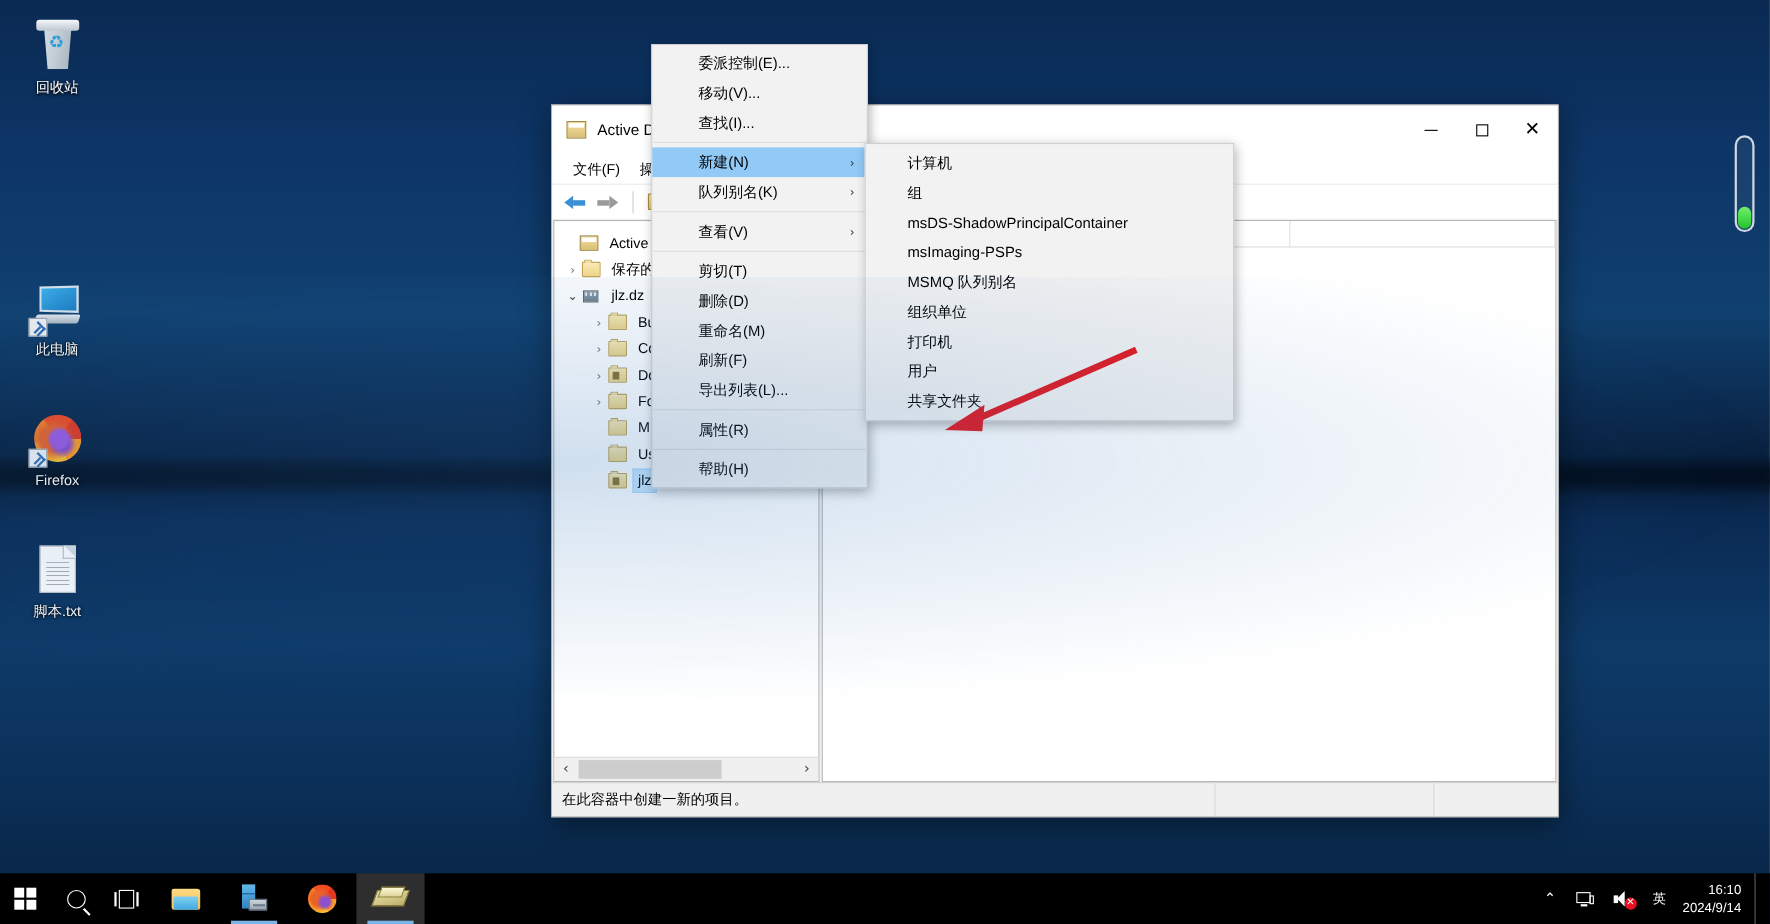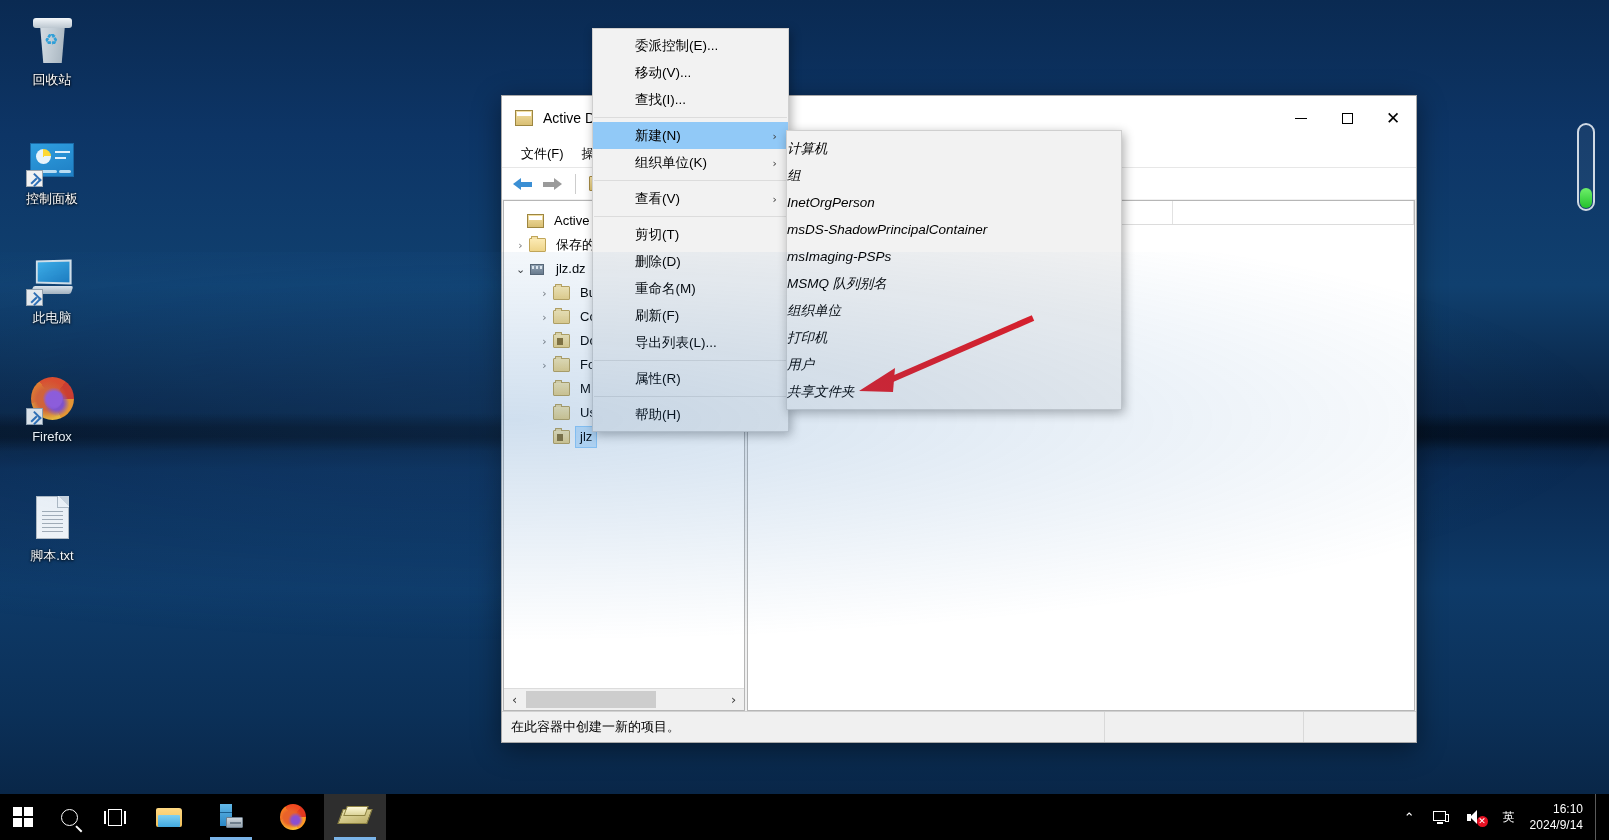--- a/index.html
+++ b/index.html
@@ -411,21 +411,21 @@
     display: flex; align-items: center;
     font-size: 13px;
   }
   #statusbar .sseg { padding: 0 9px; height: 100%; display: flex; align-items: center; }
   #statusbar .sdiv { width: 1px; height: 100%; background: #d9d9d9; }
   #statusbar .grow { flex: 1; }
 
   
   #ctxmenu {
     position: absolute;
-    left: 592px; top: 28px;
+    left: 592px; top: 40px;
     width: 197px;
     background: #f2f2f2;
     border: 1px solid #cfcfcf;
     box-shadow: 2px 3px 10px rgba(0,0,0,.32);
     padding: 3px 0;
     font-size: 13.5px;
     box-sizing: border-box;
   }
   #ctxmenu .ci {
     height: 27px;
@@ -452,24 +452,23 @@
     background: #f2f2f2;
     border: 1px solid #cfcfcf;
     box-shadow: 2px 3px 10px rgba(0,0,0,.32);
     padding: 4px 0;
     font-size: 13.5px;
     box-sizing: border-box;
   }
   #submenu .si {
     height: 27px;
     display: flex; align-items: center;
-    padding-right: 10px;
+    padding-left: 38px; padding-right: 10px;
     cursor: default;
     color: #000;
-    font-style: italic;
   }
 
   
   #annot-arrow {
     position: absolute;
     left: 855px; top: 312px;
     width: 185px; height: 90px;
     pointer-events: none;
   }
 
@@ -631,33 +630,20 @@
 
   <div class="desk-icon" style="left:6px; top:18px;">
     <div class="glyph">
       <div class="bin"></div>
         <div class="bin-lid"></div>
         <div class="bin-rec">♻</div>
     </div>
     <span class="cap">回收站</span>
   </div>
 
-  <div class="desk-icon" style="left:6px; top:137px;">
-    <div class="glyph">
-      <div class="cp-box">
-        <div class="cp-pie"></div>
-        <div class="cp-line" style="left:24px; top:7px; width:15px;"></div>
-        <div class="cp-line" style="left:24px; top:13px; width:11px;"></div>
-        <div class="cp-sl" style="left:4px; top:26px; width:22px;"></div>
-        <div class="cp-sl" style="left:28px; top:26px; width:12px;"></div>
-      </div>
-      <div class="shortcut-badge"></div>
-    </div>
-    <span class="cap">控制面板</span>
-  </div>
 
   <div class="desk-icon" style="left:6px; top:256px;">
     <div class="glyph">
       <div class="pc-mon"></div>
         <div class="pc-kb"></div>
       <div class="shortcut-badge"></div>
     </div>
     <span class="cap">此电脑</span>
   </div>
 
@@ -818,21 +804,21 @@
   <div id="ctxmenu">
     <div class="ci">委派控制(E)...</div>
     <div class="ci">移动(V)...</div>
     <div class="ci">查找(I)...</div>
     <div class="csep"></div>
     <div class="ci active">
       <span>新建(N)</span>
       <span class="sub">›</span>
     </div>
     <div class="ci">
-      <span>组织单位(K)</span>
+      <span>队列别名(K)</span>
       <span class="sub">›</span>
     </div>
     <div class="csep"></div>
     <div class="ci">
       <span>查看(V)</span>
       <span class="sub">›</span>
     </div>
     <div class="csep"></div>
     <div class="ci">剪切(T)</div>
     <div class="ci">删除(D)</div>
@@ -841,21 +827,20 @@
     <div class="ci">导出列表(L)...</div>
     <div class="csep"></div>
     <div class="ci">属性(R)</div>
     <div class="csep"></div>
     <div class="ci">帮助(H)</div>
   </div>
 
   <div id="submenu">
     <div class="si">计算机</div>
     <div class="si">组</div>
-    <div class="si">InetOrgPerson</div>
     <div class="si">msDS-ShadowPrincipalContainer</div>
     <div class="si">msImaging-PSPs</div>
     <div class="si">MSMQ 队列别名</div>
     <div class="si">组织单位</div>
     <div class="si">打印机</div>
     <div class="si">用户</div>
     <div class="si">共享文件夹</div>
   </div>
 
   <svg id="annot-arrow" viewBox="0 0 185 90">

